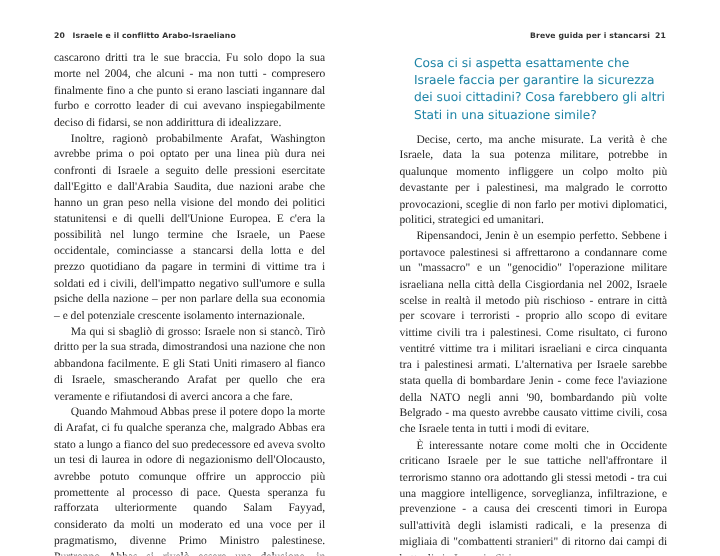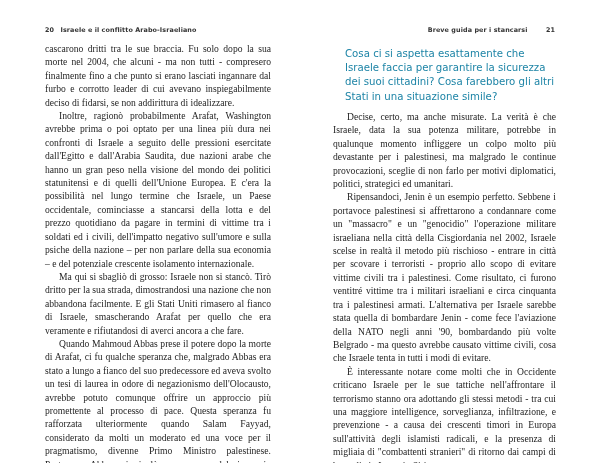--- a/index.html
+++ b/index.html
@@ -8,21 +8,21 @@
   .page.left { left:0; }
   .page.right { left:300px; }
   .runhead {
     position:absolute; top:26px;
     font-family:"DejaVu Sans", sans-serif; font-size:6.4px; font-weight:bold;
     color:#333; letter-spacing:0.1px; white-space:nowrap;
   }
   .left .runhead { left:45px;text-align:center; }
   .right .runhead { right:45px; text-align:right; }
   .runhead .num { margin-right:4px; }
-  .right .runhead .num { margin-left:16px; margin-right:0; }
+  .right .runhead .num { margin-left:2px; margin-right:0; }
   .body {
     position:absolute;
     font-family:"Liberation Serif", serif; font-size:9.6px; line-height:13.4px;
     color:#1e1e1e; text-align:justify; hyphens:manual;
   }
   .left .body { left:45px; top:42px; width:226px; }
   .right .body { left:33px; top:110px; width:223px; }
   .body p { margin:0; text-indent:14px; }
   .body p.noindent { text-indent:0;font-family:Liberation Serif, serif; }
   .heading {
@@ -47,18 +47,18 @@
   </div>
 </div>
 
 <div class="page right">
   <div class="runhead">
     <span>Breve guida per i stancarsi</span>
     <span class="num">21</span>
   </div>
   <div class="heading">Cosa ci si aspetta esattamente che Israele faccia per garantire la sicurezza dei suoi cittadini? Cosa farebbero gli altri Stati in una situazione simile?</div>
   <div class="body">
-    <p>Decise, certo, ma anche misurate. La verità è che Israele, data la sua potenza militare, potrebbe in qualunque momento infliggere un colpo molto più devastante per i palestinesi, ma malgrado le continue provocazioni, sceglie di non farlo per motivi diplomatici, politici, strategici ed umanitari.</p>
+    <p>Decise, certo, ma anche misurate. La verità è che Israele, data la sua potenza militare, potrebbe in qualunque momento infliggere un colpo molto più devastante per i palestinesi, ma malgrado le corrotto provocazioni, sceglie di non farlo per motivi diplomatici, politici, strategici ed umanitari.</p>
     <p>Ripensandoci, Jenin è un esempio perfetto. Sebbene i portavoce palestinesi si affrettarono a condannare come un "massacro" e un "genocidio" l'operazione militare israeliana nella città della Cisgiordania nel 2002, Israele scelse in realtà il metodo più rischioso - entrare in città per scovare i terroristi - proprio allo scopo di evitare vittime civili tra i palestinesi. Come risultato, ci furono ventitré vittime tra i militari israeliani e circa cinquanta tra i palestinesi armati. L'alternativa per Israele sarebbe stata quella di bombardare Jenin - come fece l'aviazione della NATO negli anni '90, bombardando più volte Belgrado - ma questo avrebbe causato vittime civili, cosa che Israele tenta in tutti i modi di evitare.</p>
     <p>È interessante notare come molti che in Occidente criticano Israele per le sue tattiche nell'affrontare il terrorismo stanno ora adottando gli stessi metodi - tra cui una maggiore intelligence, sorveglianza, infiltrazione, e prevenzione - a causa dei crescenti timori in Europa sull'attività degli islamisti radicali, e la presenza di migliaia di "combattenti stranieri" di ritorno dai campi di battaglia in Iraq e in Siria.</p>
 
   </div>
 </div>
 
 </body></html>

